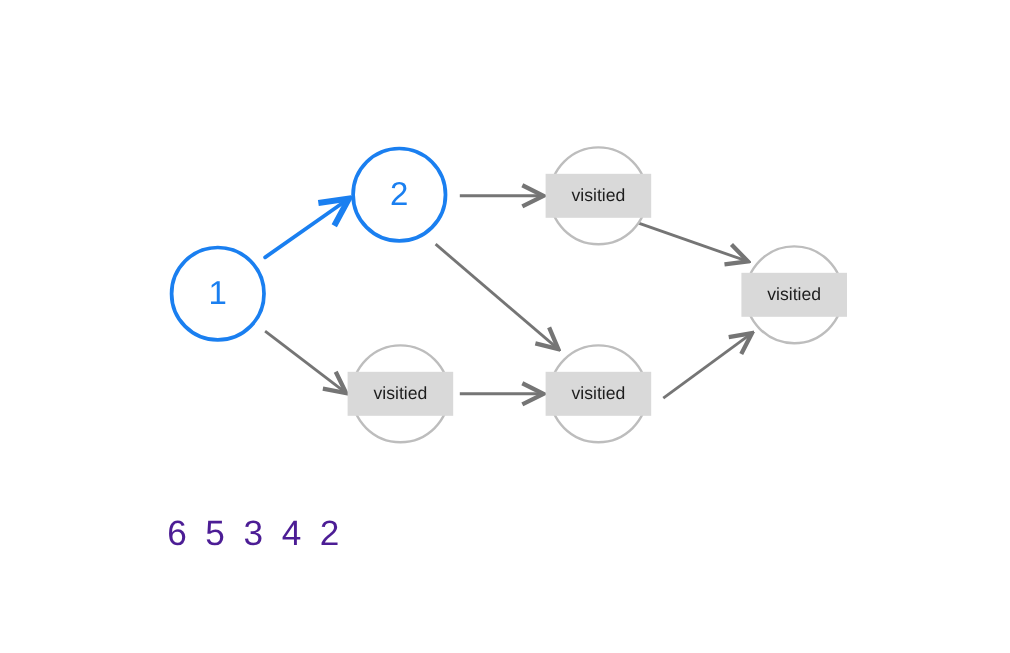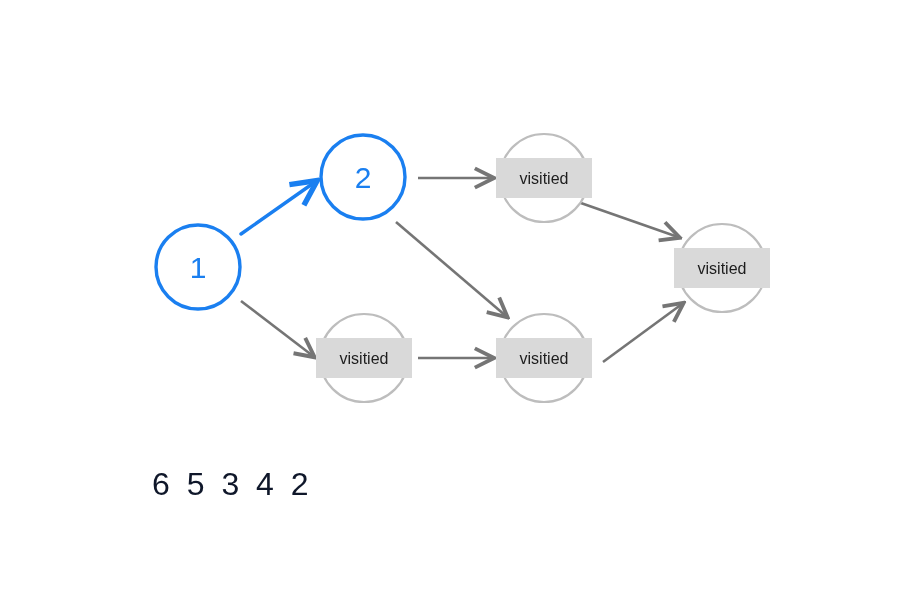--- a/index.html
+++ b/index.html
@@ -36,21 +36,21 @@
     font-size: 16px;
     fill: #1d1d1d;
   }
   .sequence-text {
     position: absolute;
     left: 152px;
     top: 466px;
     font-family: "Liberation Sans", sans-serif;
     font-size: 32px;
     letter-spacing: 4px;
-    color: #0f172a;
+    color: #4c1d95;
     white-space: pre;
   }
 </style>
 </head>
 <body>
 
 <div id="canvas">
 
   <svg id="graph-svg" viewBox="0 0 918 594">
     <defs>

